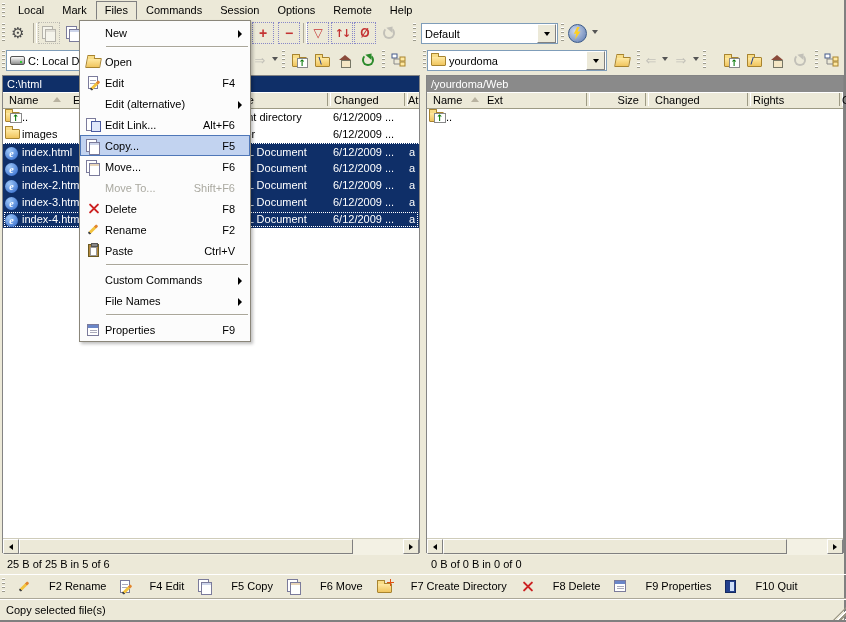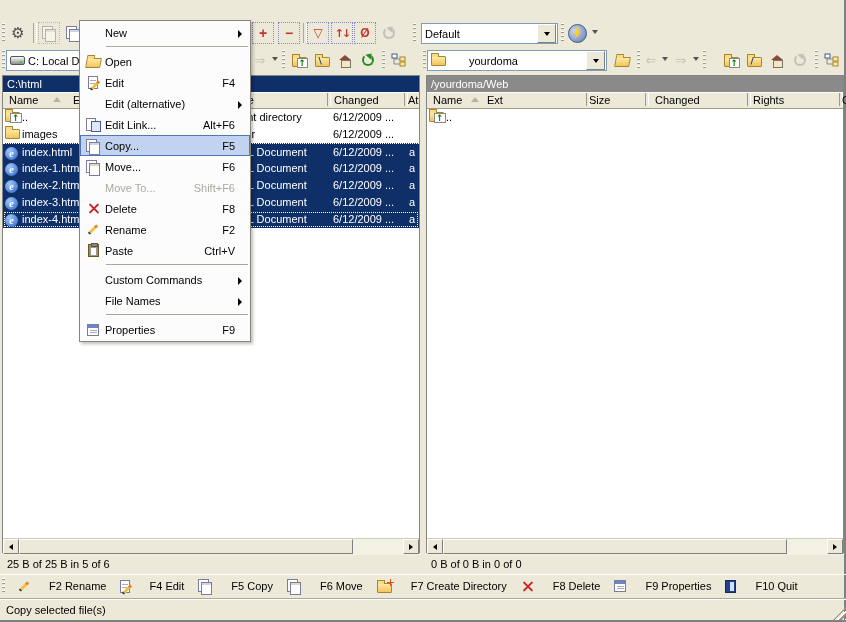--- a/index.html
+++ b/index.html
@@ -118,20 +118,31 @@
   .bitem{display:flex;align-items:center;gap:19px;padding:0 7px;height:20px;}
   #statusbar{left:0;top:598px;width:846px;height:22px;border-top:1px solid #aca899;box-shadow:inset 0 1px 0 #fff;line-height:22px;padding-left:6px;box-sizing:border-box;}
   .grip-corner{position:absolute;right:0;bottom:0;width:13px;height:13px;background:repeating-linear-gradient(135deg,transparent 0 2px,#fff 2px 3px,#9a9684 3px 5px);clip-path:polygon(100% 0,100% 100%,0 100%);}
   .sline{position:absolute;top:556px;height:16px;line-height:16px;}
 </style>
 </head>
 <body>
 
 <div id="win">
 
+  <div id="menubar" class="abs">
+    <span class="grip"></span>
+    <span class="mb-item">Local</span>
+    <span class="mb-item">Mark</span>
+    <span class="mb-item pressed">Files</span>
+    <span class="mb-item">Commands</span>
+    <span class="mb-item">Session</span>
+    <span class="mb-item">Options</span>
+    <span class="mb-item">Remote</span>
+    <span class="mb-item">Help</span>
+  </div>
 
   <div class="trow abs" style="top:20px;">
     <span class="grip abs" style="left:2px;"></span>
     <span class="tbtn" style="left:7px;">
         <span class="gear">⚙</span>
       </span>
     <span class="vsep abs" style="left:33px;"></span>
     <span class="tbtn dot dis" style="left:38px;">
         <span class="pp"></span>
       </span>
@@ -201,21 +212,21 @@
           <rect x="1" y="1" width="5" height="4" fill="#fff" stroke="#445a8a"></rect>
           <rect x="9" y="4" width="5" height="4" fill="#ffe9a2" stroke="#a8842f"></rect>
           <rect x="9" y="9" width="5" height="4" fill="#ffe9a2" stroke="#a8842f"></rect>
           <path d="M3 5 V11 H9 M3 6 H9" stroke="#888" fill="none"></path>
         </svg>
     </span>
 
     <span class="grip abs" style="left:423px;"></span>
     <div class="combo" style="left:427px;width:180px;">
       <span class="fo" style="margin:0 3px;flex:0 0 auto;"></span>
-      <span class="cval" style="padding-left:0;margin-left:20px;">yourdoma</span>
+      <span class="cval" style="padding-left:0;">yourdoma</span>
       <span class="cbtn">
           <span class="tri-dn"></span>
         </span>
     </div>
     <span class="tbtn" style="left:611px;">
         <span class="fo" style="transform:skewX(-10deg);"></span>
       </span>
     <span class="grip abs" style="left:637px;"></span>
     <span class="tbtn dis" style="left:641px;width:20px;">
         <span class="arr">⇐</span>
@@ -321,21 +332,21 @@
     </div>
   </div>
 
   <div class="panel abs" style="left:426px;">
     <div class="pathbar inactive">/yourdoma/Web</div>
     <div class="phead">
       <span class="hc" style="left:6px;">Name</span>
       <span class="tri-up-sort abs" style="left:44px;top:5px;"></span>
       <span class="hc" style="left:60px;">Ext</span>
       <span class="hdiv" style="left:159px;"></span>
-      <span class="hc" style="left:162px;width:50px;text-align:left;">Size</span>
+      <span class="hc" style="left:162px;width:50px;text-align:right;">Size</span>
       <span class="hdiv" style="left:218px;"></span>
       <span class="hc" style="left:228px;">Changed</span>
       <span class="hdiv" style="left:320px;"></span>
       <span class="hc" style="left:326px;">Rights</span>
       <span class="hdiv" style="left:412px;"></span>
       <span class="hc" style="left:415px;width:8px;">Owner</span>
     </div>
     <div class="flist">
       <div class="frow">
         <span class="ic fo ov ov-up" style="margin-top:2px;"></span>

